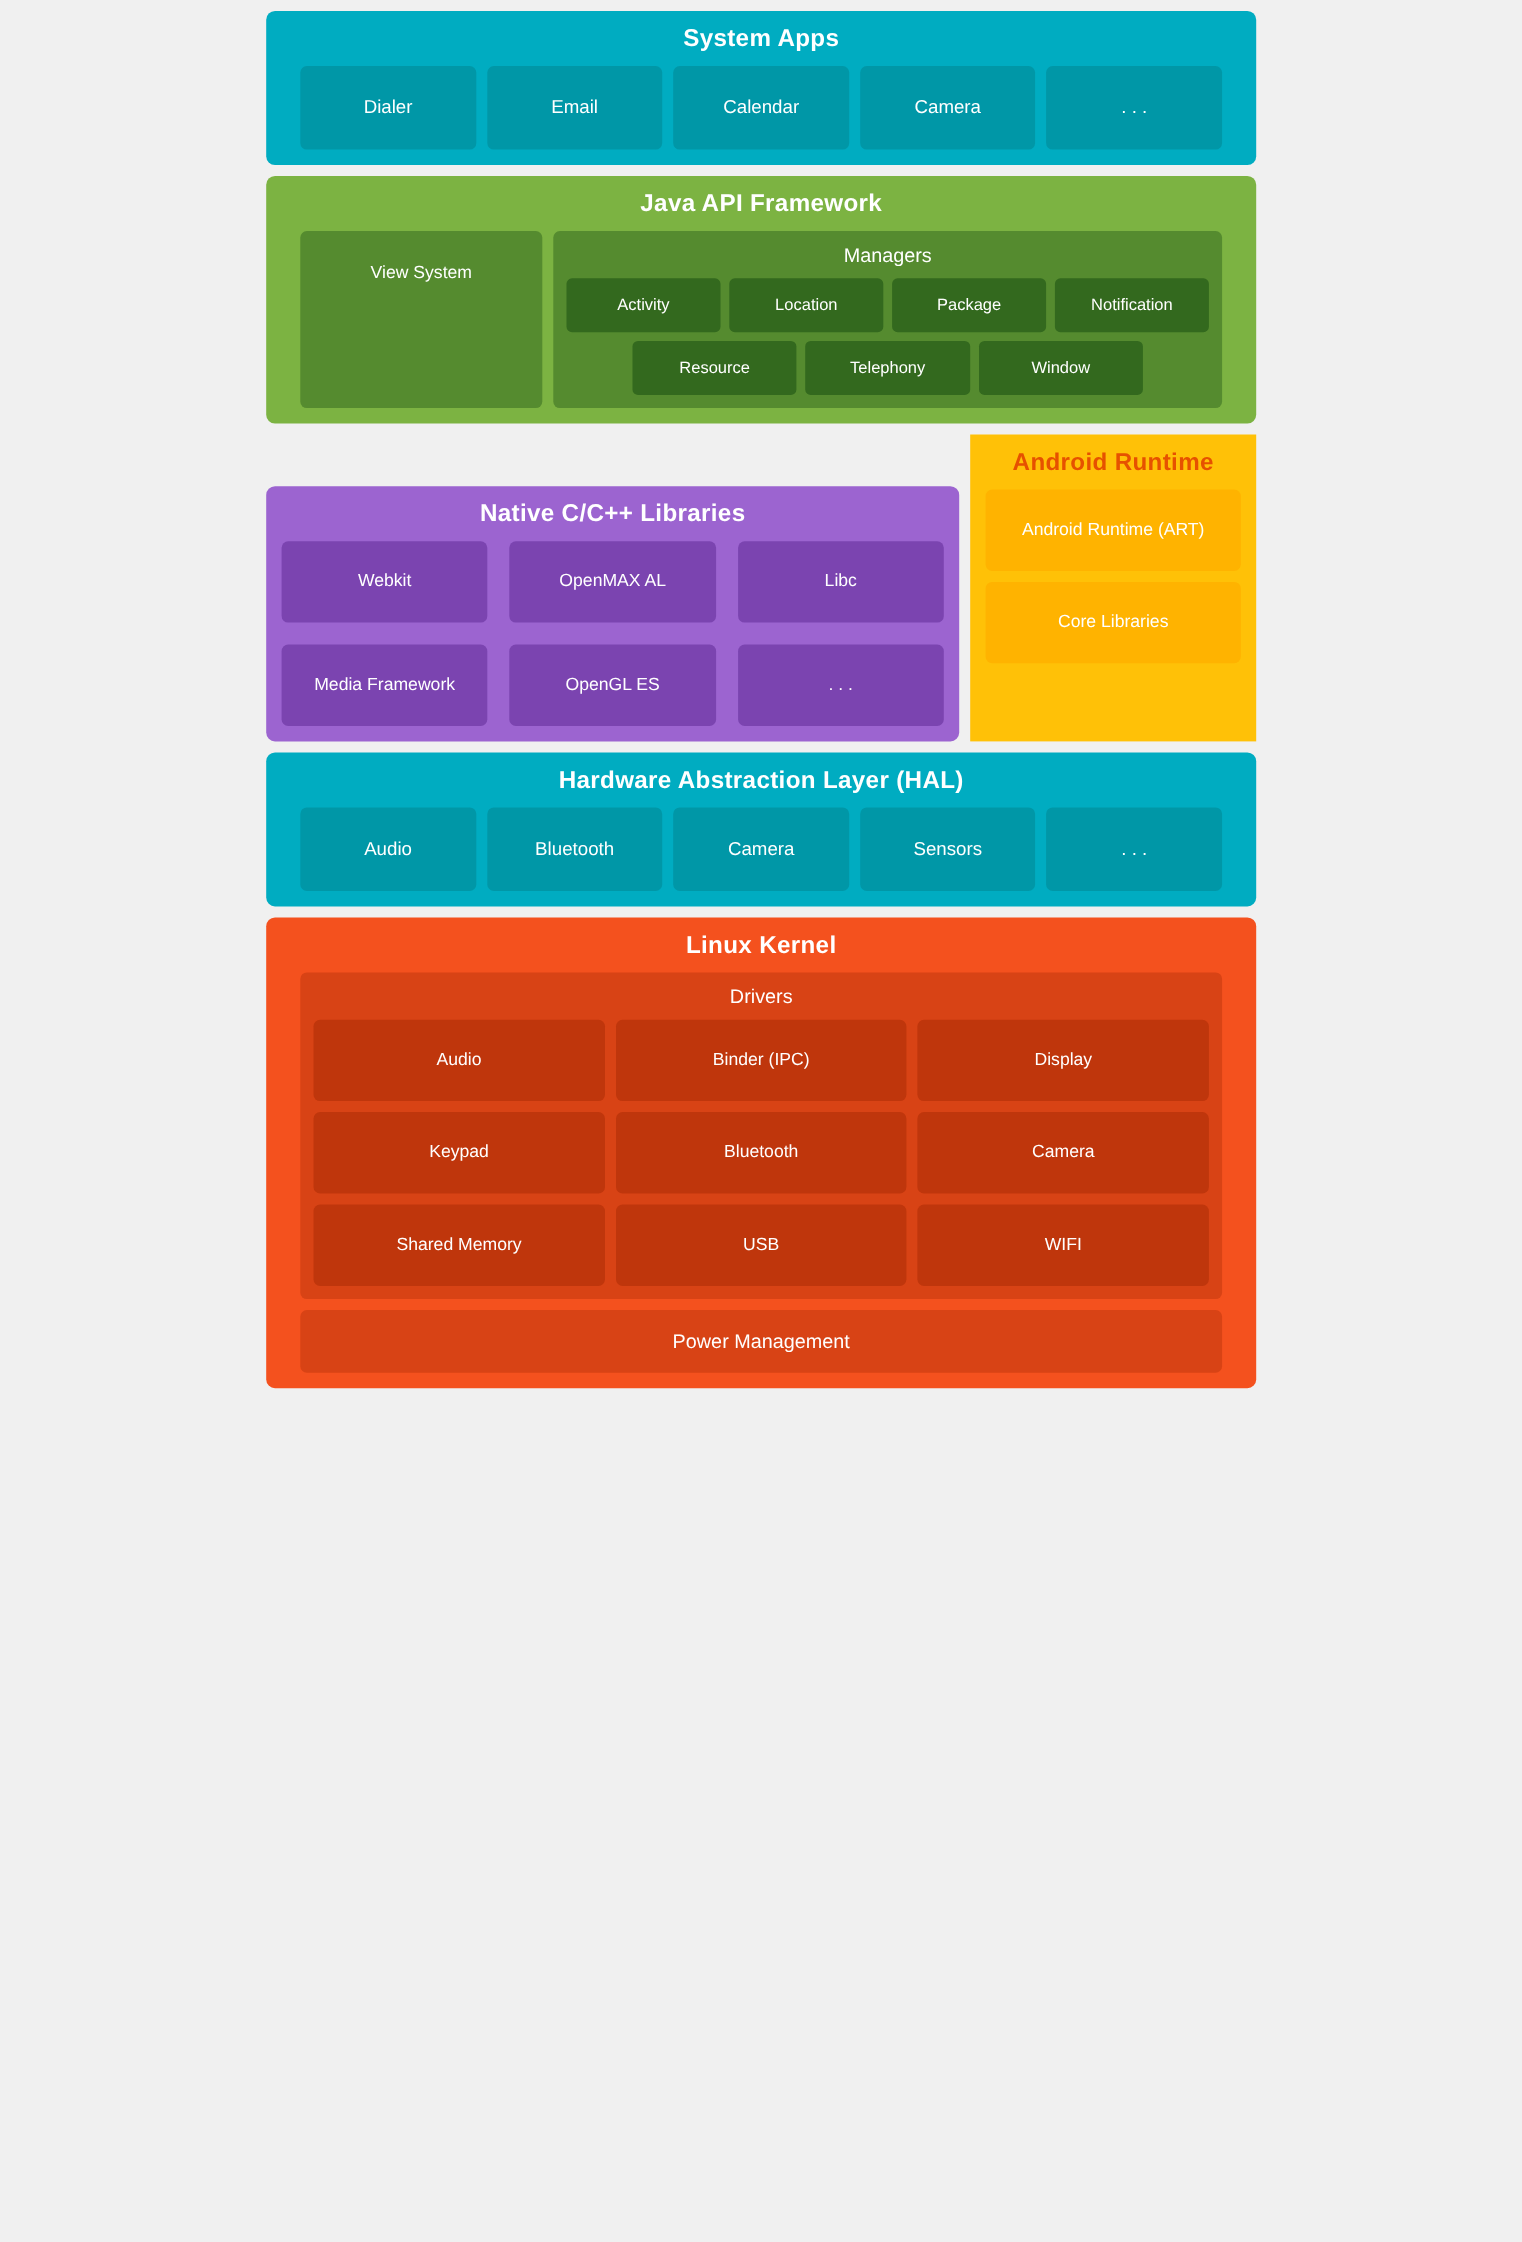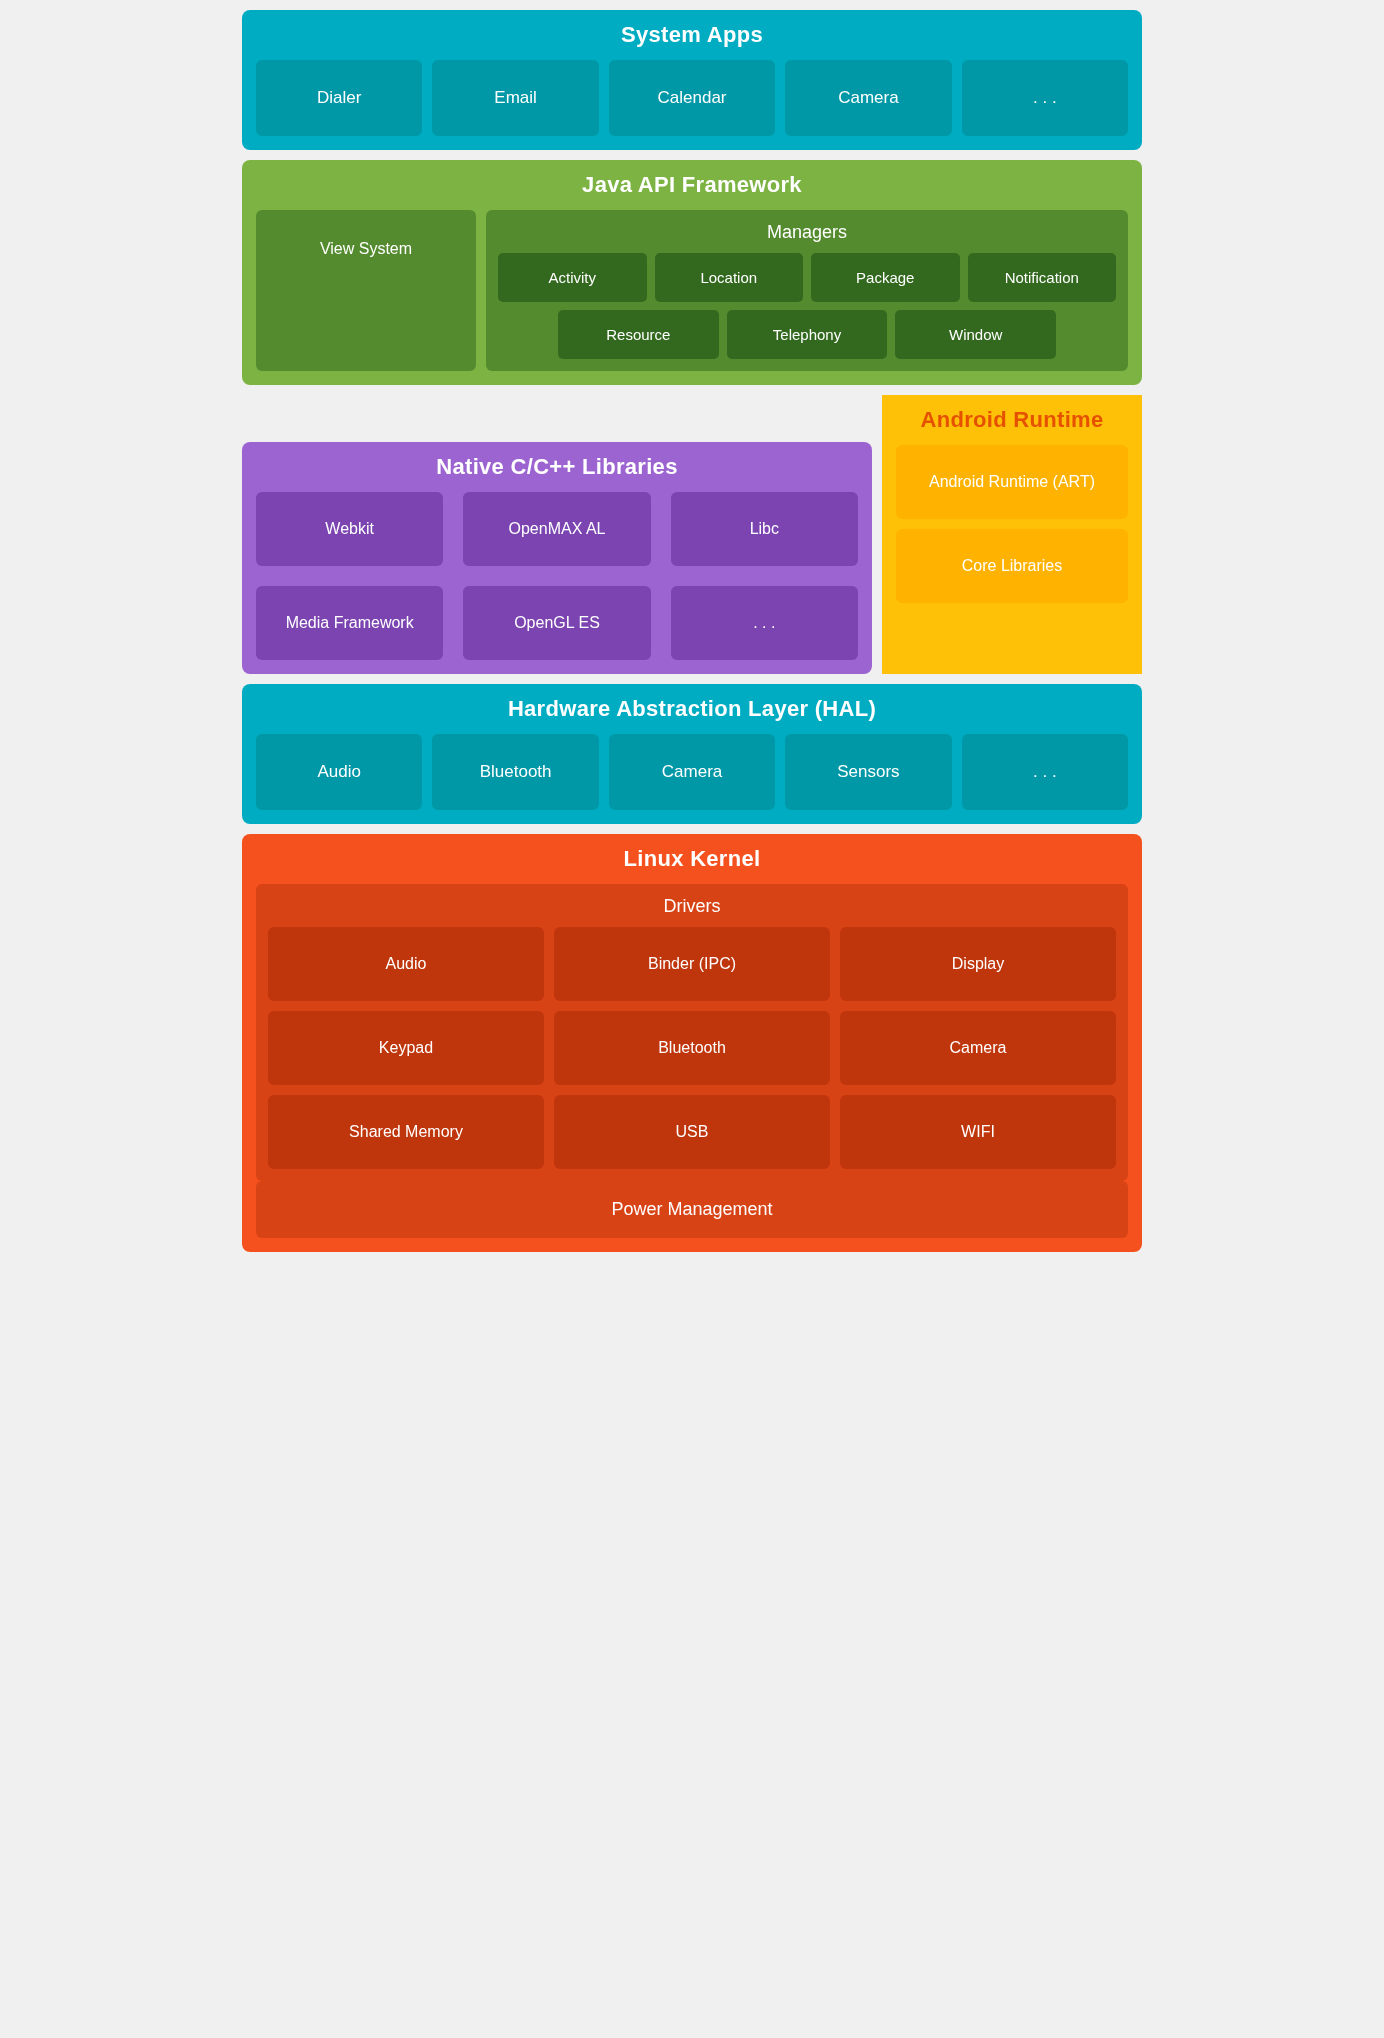--- a/index.html
+++ b/index.html
@@ -15,21 +15,21 @@
     .diagram {
       width: 900px;
       display: flex;
       flex-direction: column;
       gap: 10px;
     }
 
     
     .layer {
       border-radius: 8px;
-      padding: 12px 14px 14px;
+      padding: 12px 31px 14px;
       color: white;
     }
     .layer-title {
       text-align: center;
       font-size: 22px;
       font-weight: 600;
       margin-bottom: 12px;
       letter-spacing: 0.3px;
     }
 
@@ -199,20 +199,21 @@
       font-size: 16px;
       color: white;
     }
     .power-mgmt {
       background: #D84315;
       border-radius: 6px;
       padding: 18px 10px;
       text-align: center;
       font-size: 18px;
       color: white;
+      margin-top: 10px;
     }
   </style>
 </head>
 <body>
 
 <div class="diagram">
 
   <div class="layer system-apps">
     <div class="layer-title">System Apps</div>
     <div class="boxes">

